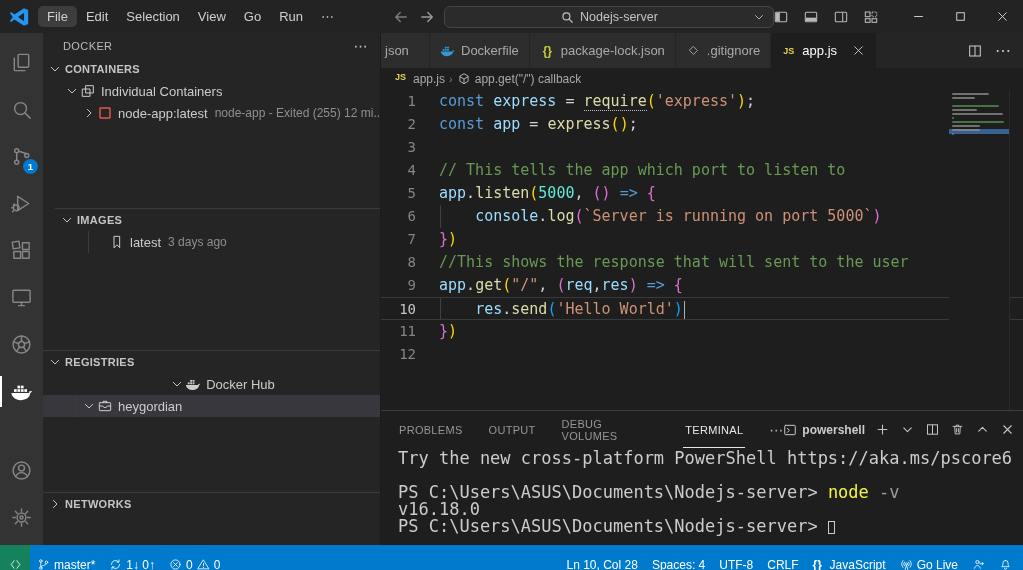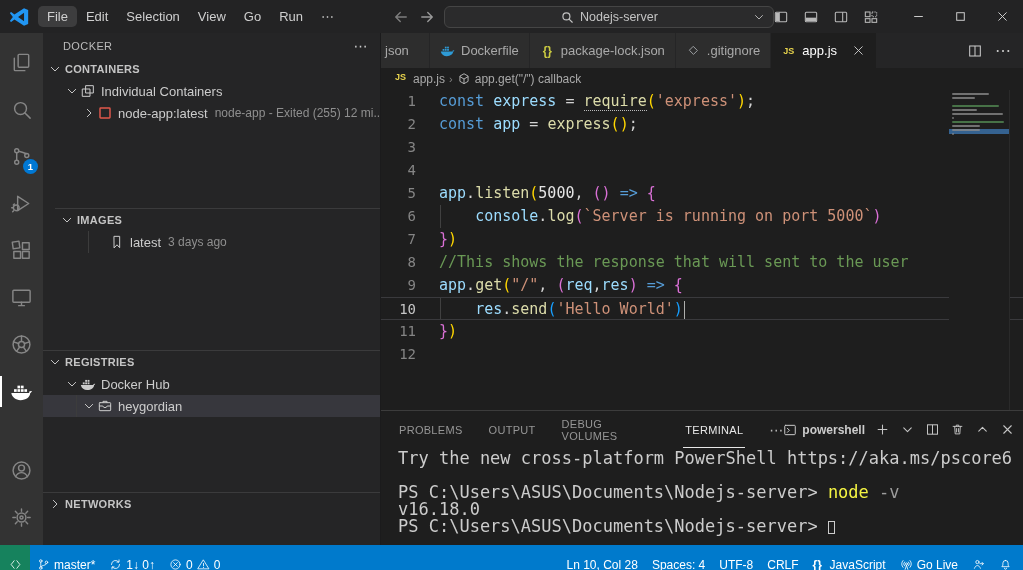--- a/index.html
+++ b/index.html
@@ -77,21 +77,21 @@
   .bc-sep { color:#808080; font-size:11px; }
 
   .code-wrap { position:relative; height:320px; overflow:hidden; font-family:"DejaVu Sans Mono", monospace; }
   .code-line { position:relative; height:23px; line-height:23px; display:flex; white-space:pre; font-size:15px; }
   .code-line.current { border-top:1px solid #3a3a3d; border-bottom:1px solid #3a3a3d; }
   .ln { width:58px; flex:none; text-align:right; padding-right:23px; color:#858585; font-size:14px; }
   .code-line.current .ln { color:#c6c6c6; }
   .lc { position:relative; }
   .iguide { position:absolute; left:59px; top:0; bottom:0; width:1px; background:#404040; }
   .tk.k{color:#569cd6} .tk.v{color:#9cdcfe} .tk.f{color:#dcdcaa} .tk.s{color:#ce9178}
-  .tk.n{color:#e5e5e5} .tk.c{color:#6a9955} .tk.p{color:#d4d4d4}
+  .tk.n{color:#5eead4} .tk.c{color:#6a9955} .tk.p{color:#d4d4d4}
   .tk.g{color:#ffd700} .tk.m{color:#da70d6} .tk.b{color:#179fff}
   .tk.u{border-bottom:1px dotted #bbbbbb;}
   .cursor { display:inline-block; width:1.5px; height:18px; background:#aeafad; vertical-align:middle; margin-left:1px; }
 
   .minimap { position:absolute; top:0; right:14px; width:60px; height:100%; background:#1e1e1e; padding-top:3px; }
   .mm-line { height:2px; margin:0 0 2px 3px; border-radius:1px; }
   .mm-hl { position:absolute; left:0; right:0; height:5px; background:rgba(58,110,165,.85); }
   .vscroll { position:absolute; top:0; right:0; width:14px; height:100%; border-left:1px solid #2a2a2a; }
 
   
@@ -396,21 +396,21 @@
           </div>
           <div class="section" style="height: 142px;">
             <div class="section-header">
               <span class="tw">
                 <svg viewBox="0 0 24 24" fill="none" stroke="currentColor" stroke-width="1.5" stroke-linecap="round" stroke-linejoin="round">
                   <path d="M6.5 9.5 12 15l5.5-5.5"></path>
                 </svg>
               </span>
               <span>REGISTRIES</span>
             </div>
-            <div class="row" style="padding-left: 21px;">
+            <div class="row" style="padding-left: 21px; justify-content: center;">
               <span class="tw">
                 <svg viewBox="0 0 24 24" fill="none" stroke="currentColor" stroke-width="1.5" stroke-linecap="round" stroke-linejoin="round">
                   <path d="M6.5 9.5 12 15l5.5-5.5"></path>
                 </svg>
               </span>
               <span class="ricon">
                 <svg viewBox="0 0 24 24" fill="currentColor" stroke="none">
                   <rect x="4.2" y="9.6" width="2.8" height="2.8"></rect>
                   <rect x="7.8" y="9.6" width="2.8" height="2.8"></rect>
                   <rect x="11.4" y="9.6" width="2.8" height="2.8"></rect>
@@ -519,21 +519,21 @@
             </svg>
         </span>
         <span>app.get("/") callback</span>
       </div>
 
       <div class="code-wrap">
         <div id="code">
             <div class="code-line"><span class="ln">1</span><span class="lc"><span class="tk k">const </span><span class="tk v">express </span><span class="tk p">= </span><span class="tk f u">require</span><span class="tk g">(</span><span class="tk s">'express'</span><span class="tk g">)</span><span class="tk p">;</span></span></div>
             <div class="code-line"><span class="ln">2</span><span class="lc"><span class="tk k">const </span><span class="tk v">app </span><span class="tk p">= </span><span class="tk f">express</span><span class="tk g">(</span><span class="tk g">)</span><span class="tk p">;</span></span></div>
             <div class="code-line"><span class="ln">3</span><span class="lc"></span></div>
-            <div class="code-line"><span class="ln">4</span></div>
+            <div class="code-line"><span class="ln">4</span><span class="lc"><span class="tk c">// This tells the app which port to listen to</span></span></div>
             <div class="code-line"><span class="ln">5</span><span class="lc"><span class="tk v">app</span><span class="tk p">.</span><span class="tk f">listen</span><span class="tk g">(</span><span class="tk n">5000</span><span class="tk p">, </span><span class="tk m">(</span><span class="tk m">)</span><span class="tk p"> </span><span class="tk k">=&gt;</span><span class="tk p"> </span><span class="tk m">{</span></span></div>
             <div class="code-line"><span class="ln">6</span><span class="iguide"></span><span class="lc"><span class="tk p">    </span><span class="tk v">console</span><span class="tk p">.</span><span class="tk f">log</span><span class="tk m">(</span><span class="tk s">`Server is running on port 5000`</span><span class="tk m">)</span></span></div>
             <div class="code-line"><span class="ln">7</span><span class="lc"><span class="tk m">}</span><span class="tk g">)</span></span></div>
             <div class="code-line"><span class="ln">8</span><span class="lc"><span class="tk c">//This shows the response that will sent to the user</span></span></div>
             <div class="code-line"><span class="ln">9</span><span class="lc"><span class="tk v">app</span><span class="tk p">.</span><span class="tk f">get</span><span class="tk g">(</span><span class="tk s">"/"</span><span class="tk p">, </span><span class="tk m">(</span><span class="tk v">req</span><span class="tk p">,</span><span class="tk v">res</span><span class="tk m">)</span><span class="tk p"> </span><span class="tk k">=&gt;</span><span class="tk p"> </span><span class="tk m">{</span></span></div>
             <div class="code-line current"><span class="ln">10</span><span class="iguide"></span><span class="lc"><span class="tk p">    </span><span class="tk v">res</span><span class="tk p">.</span><span class="tk f">send</span><span class="tk b">(</span><span class="tk s">'Hello World'</span><span class="tk b">)</span><span class="cursor"></span></span></div>
             <div class="code-line"><span class="ln">11</span><span class="lc"><span class="tk m">}</span><span class="tk g">)</span></span></div>
             <div class="code-line"><span class="ln">12</span><span class="lc"></span></div>
           </div>
         <div class="minimap" id="minimap">

